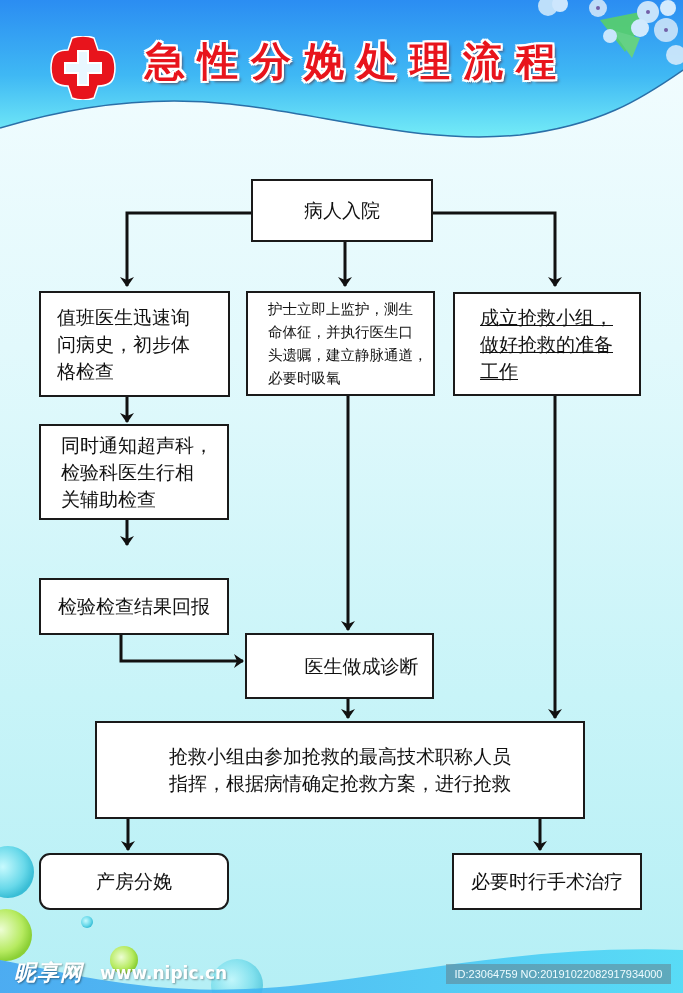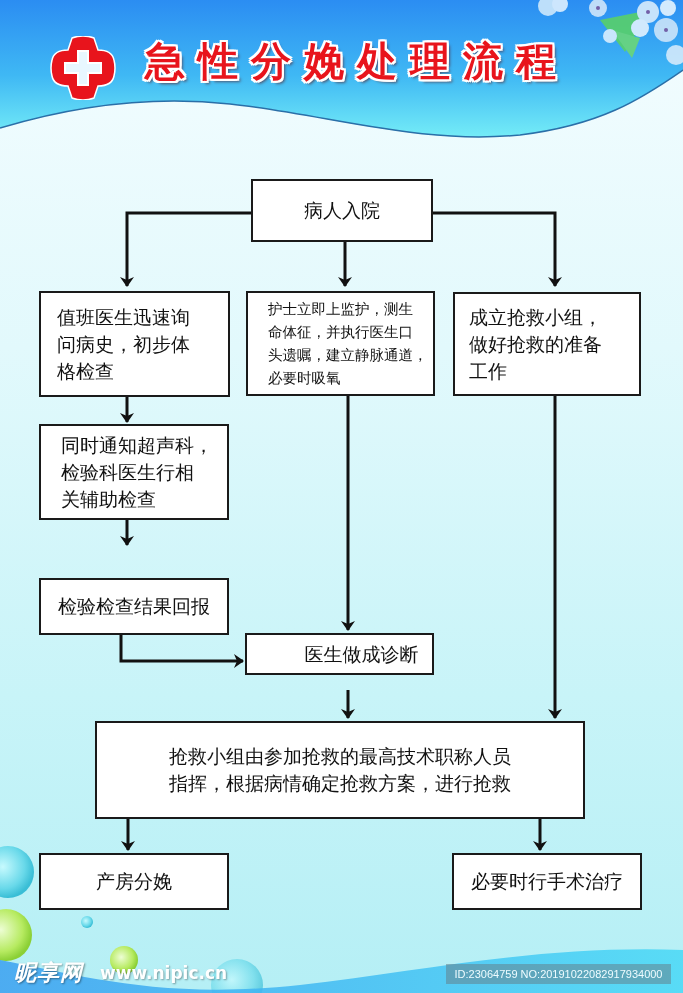--- a/index.html
+++ b/index.html
@@ -122,52 +122,52 @@
 
 <div class="box f15 left" style="left:246px;top:291px;width:189px;height:105px;padding-left:20px;">
   <div>
     <span>护士立即上监护，测生</span>
     <span>命体征，并执行医生口</span>
     <span>头遗嘱，建立静脉通道，</span>
     <span>必要时吸氧</span>
   </div>
 </div>
 
-<div class="box f19 left" style="left:453px;top:292px;width:188px;height:104px;padding-left:14px;">
+<div class="box f19 left" style="left:453px;top:292px;width:188px;height:104px;padding-left:25px;text-decoration:underline;">
   <div>
     <span>成立抢救小组，</span>
     <span>做好抢救的准备</span>
     <span>工作</span>
   </div>
 </div>
 
 <div class="box f19 left" style="left:39px;top:424px;width:190px;height:96px;padding-left:20px;">
   <div>
     <span>同时通知超声科，</span>
     <span>检验科医生行相</span>
     <span>关辅助检查</span>
   </div>
 </div>
 
 <div class="box f19 center" style="left:39px;top:548px;width:190px;height:57px;margin-top:30px;">
   <span>检验检查结果回报</span>
 </div>
 
-<div class="box f19 center" style="left:245px;top:633px;width:189px;height:42px;padding-left:44px;">
+<div class="box f19 center" style="left:245px;top:633px;width:189px;height:66px;padding-left:44px;">
   <span>医生做成诊断</span>
 </div>
 
 <div class="box f19 center" style="left:95px;top:721px;width:490px;height:98px;">
   <div>
     <span>抢救小组由参加抢救的最高技术职称人员</span>
     <span>指挥，根据病情确定抢救方案，进行抢救</span>
   </div>
 </div>
 
-<div class="box f19 center" style="left:39px;top:853px;width:190px;height:57px;">
+<div class="box f19 center" style="left:39px;top:853px;width:190px;height:57px;border-radius:11px;">
   <span>产房分娩</span>
 </div>
 
 <div class="box f19 center" style="left:452px;top:853px;width:190px;height:57px;">
   <span>必要时行手术治疗</span>
 </div>
 
 <svg class="arrows" width="683" height="993" viewBox="0 0 683 993">
   <defs>
     <radialGradient id="bub" cx="0.4" cy="0.4" r="0.6">

